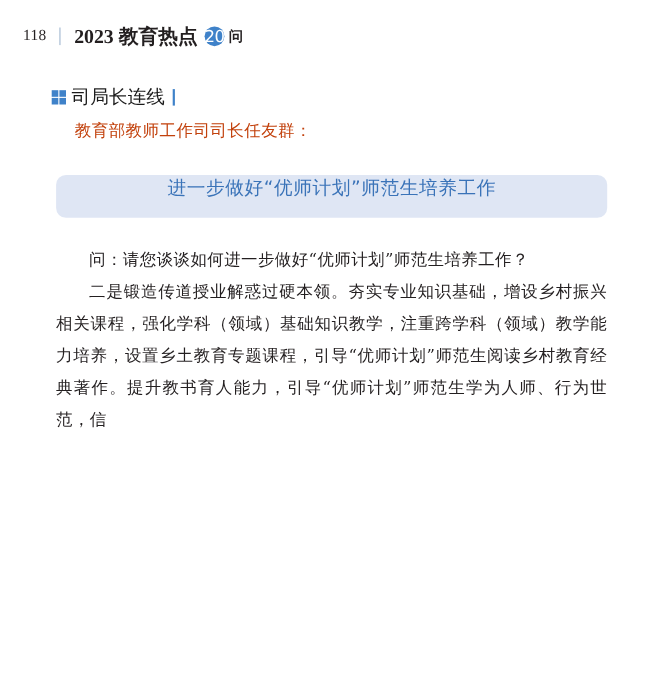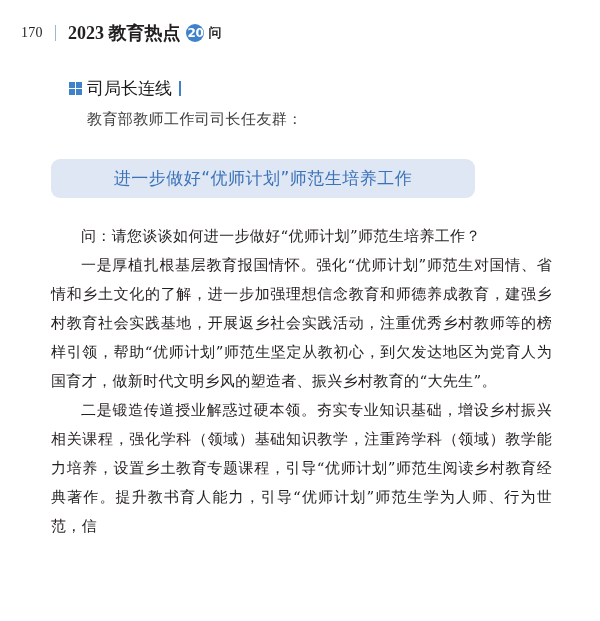--- a/index.html
+++ b/index.html
@@ -44,41 +44,40 @@
     .header .badge {
       display: inline-flex;
       align-items: center;
       justify-content: center;
       width: 18px;
       height: 18px;
       border-radius: 50%;
       background: #3f82c9;
       color: #ffffff;
       font-family: "DejaVu Sans", "Liberation Sans", sans-serif;
-      font-weight: bold;
-      font-size: 12px;
+      font-weight: normal;
+      font-size: 15px;
       margin: 0 4px 0 6px;
       letter-spacing: -0.5px;
       text-align: center;
     }
     .header .book-suffix {
       font-size: 13px;
       font-weight: bold;
     }
 
     .section-title {
       position: absolute;
       top: 77px;
       left: 47px;
       display: flex;
       align-items: center;
       font-family: "DejaVu Sans", "Liberation Sans", sans-serif;
       font-size: 17px;
       color: #1a1a1a;
-      margin-left: 22px;
     }
     .grid-icon {
       display: inline-grid;
       grid-template-columns: 6px 6px;
       grid-template-rows: 6px 6px;
       gap: 1px;
       margin-right: 5px;
     }
     .grid-icon span {
       background: #3f82c9;
@@ -88,36 +87,35 @@
       display: inline-block;
       width: 2px;
       height: 15px;
       background: #3f82c9;
       margin-left: 7px;
     }
 
     .speaker-line {
       position: absolute;
       top: 110px;
-      left: 87px;
+      left: 68px;
       font-size: 15px;
-      color: #404040;
+      color: #c2410c;
       letter-spacing: 0.4px;
     }
 
     .banner {
       position: absolute;
       top: 159px;
       left: 51px;
-      width: 424px;
+      width: 501px;
       height: 39px;
       border-radius: 9px;
       background: #dfe6f4;
       display: flex;
-      align-items: center;
       justify-content: center;
     }
     .banner-text {
       font-family: "DejaVu Sans", "Liberation Sans", sans-serif;
       font-size: 17px;
       color: #3a73b8;
       letter-spacing: 0.5px;
     }
 
     .content {
@@ -139,21 +137,21 @@
       font-weight: normal;
     }
     .content .speaker {
       font-weight: bold;
     }
   </style>
 </head>
 <body>
 
 <div class="header">
-  <span class="page-num">170</span>
+  <span class="page-num">118</span>
   <span class="divider"></span>
   <span class="book-title">2023 教育热点</span>
   <span class="badge">20</span>
   <span class="book-suffix">问</span>
 </div>
 
 <div class="section-title">
   <span class="grid-icon">
     <span></span>
       <span></span>
@@ -165,15 +163,14 @@
 </div>
 
 <div class="speaker-line">教育部教师工作司司长任友群：</div>
 
 <div class="banner">
   <span class="banner-text">进一步做好“优师计划”师范生培养工作</span>
 </div>
 
 <div class="content">
   <p class="question">问：请您谈谈如何进一步做好“优师计划”师范生培养工作？</p>
-  <p>一是厚植扎根基层教育报国情怀。强化“优师计划”师范生对国情、省情和乡土文化的了解，进一步加强理想信念教育和师德养成教育，建强乡村教育社会实践基地，开展返乡社会实践活动，注重优秀乡村教师等的榜样引领，帮助“优师计划”师范生坚定从教初心，到欠发达地区为党育人为国育才，做新时代文明乡风的塑造者、振兴乡村教育的“大先生”。</p>
   <p>二是锻造传道授业解惑过硬本领。夯实专业知识基础，增设乡村振兴相关课程，强化学科（领域）基础知识教学，注重跨学科（领域）教学能力培养，设置乡土教育专题课程，引导“优师计划”师范生阅读乡村教育经典著作。提升教书育人能力，引导“优师计划”师范生学为人师、行为世范，信</p>
 </div>
 
 </body></html>

